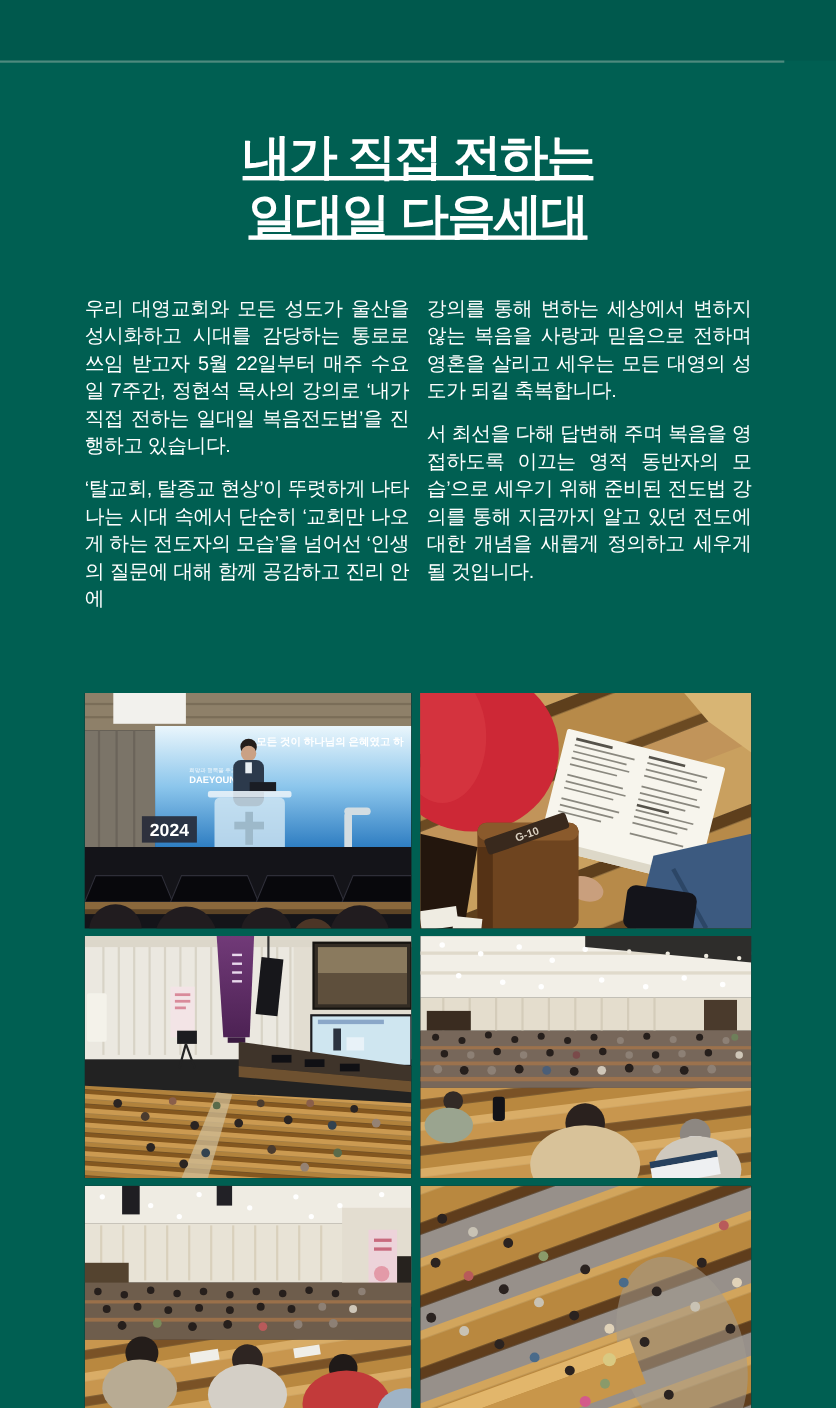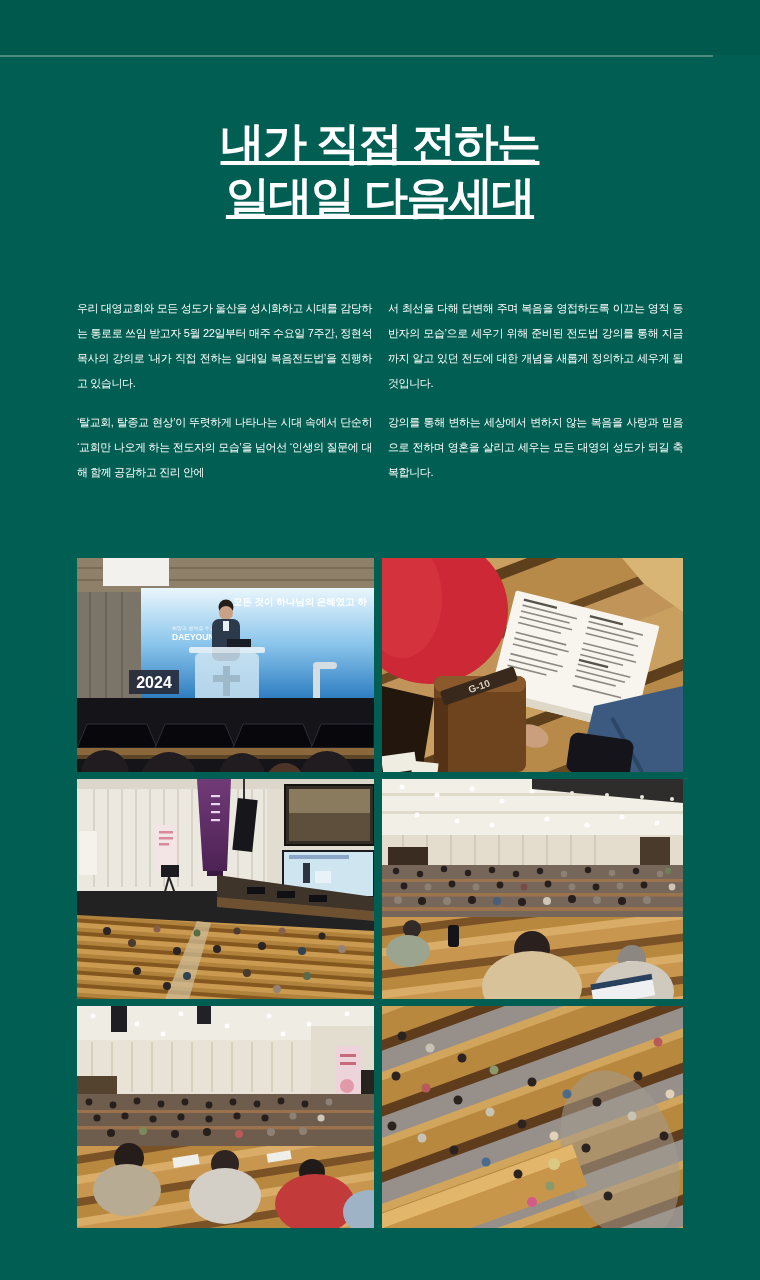--- a/index.html
+++ b/index.html
@@ -10,22 +10,22 @@
     -webkit-font-smoothing:antialiased;
   }
   .top-band{position:relative;height:55px;background:#00594D;}
   .top-band .divider{position:absolute;left:0;bottom:-2px;width:713px;height:2px;background:#4E8A7E;}
   h1.title{
     margin:61px 0 0;text-align:center;color:#FFFFFF;
     font-size:44px;line-height:54px;font-weight:700;letter-spacing:-1.5px;text-decoration:underline;
   }
   h1.title span{display:block;}
   .cols{display:flex;gap:16px;margin:44px 77px 0;color:#FFFFFF;}
-  .col{flex:1;font-size:11px;line-height:25px;letter-spacing:-0.4px;
-       text-align:justify;word-break:break-all;margin-top:28px;}
+  .col{flex:1;font-size:18px;line-height:25px;letter-spacing:-0.4px;
+       text-align:justify;word-break:break-all;}
   .col p{margin:0 0 14px;}
   .grid{
     display:grid;grid-template-columns:297px 301px;grid-template-rows:214px 220px 222px;
     gap:7px 8px;width:595px;margin:59px 0 0 77px;
   }
   .photo{position:relative;overflow:hidden;background:#222;}
   .photo svg{display:block;width:100%;height:100%;}
 </style>
 </head>
 <body>
@@ -38,22 +38,22 @@
   <span>내가 직접 전하는</span>
   <span>일대일 다음세대</span>
 </h1>
 
 <div class="cols">
   <div class="col">
     <p>우리 대영교회와 모든 성도가 울산을 성시화하고 시대를 감당하는 통로로 쓰임 받고자 5월 22일부터 매주 수요일 7주간, 정현석 목사의 강의로 ‘내가 직접 전하는 일대일 복음전도법’을 진행하고 있습니다.</p>
     <p>‘탈교회, 탈종교 현상’이 뚜렷하게 나타나는 시대 속에서 단순히 ‘교회만 나오게 하는 전도자의 모습’을 넘어선 ‘인생의 질문에 대해 함께 공감하고 진리 안에</p>
   </div>
   <div class="col">
+    <p>강의를 통해 변하는 세상에서 변하지 않는 복음을 사랑과 믿음으로 전하며 영혼을 살리고 세우는 모든 대영의 성도가 되길 축복합니다.</p>
     <p>서 최선을 다해 답변해 주며 복음을 영접하도록 이끄는 영적 동반자의 모습’으로 세우기 위해 준비된 전도법 강의를 통해 지금까지 알고 있던 전도에 대한 개념을 새롭게 정의하고 세우게 될 것입니다.</p>
-    <p>강의를 통해 변하는 세상에서 변하지 않는 복음을 사랑과 믿음으로 전하며 영혼을 살리고 세우는 모든 대영의 성도가 되길 축복합니다.</p>
   </div>
 </div>
 
 <div class="grid">
 
   <div class="photo">
     <svg viewBox="0 0 297 214" preserveAspectRatio="none">
       <defs>
         <linearGradient id="sky1" x1="0" y1="0" x2="0" y2="1">
           <stop offset="0" stop-color="#EAF6FC"></stop>

